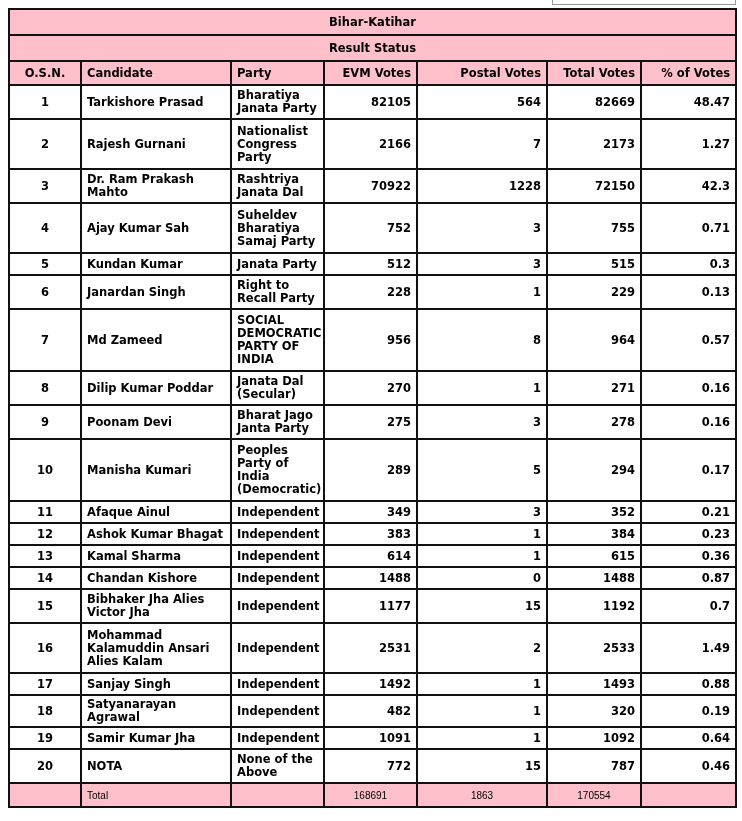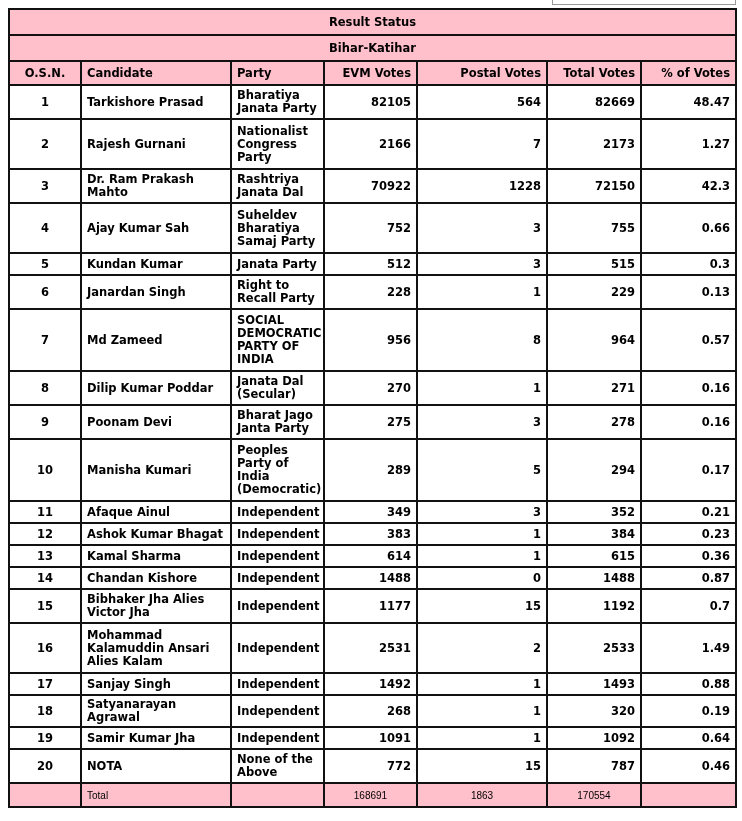--- a/index.html
+++ b/index.html
@@ -34,24 +34,24 @@
     <col style="width:72px">
       <col style="width:150px">
       <col style="width:93px">
     <col style="width:93px">
       <col style="width:130px">
       <col style="width:94px">
       <col style="width:95px">
   </colgroup>
   <thead>
     <tr>
+        <td colspan="7" class="pink title-cell">Bihar-Katihar</td>
+      </tr>
+    <tr>
         <td colspan="7" class="pink title-cell">Result Status</td>
-      </tr>
-    <tr>
-        <td colspan="7" class="pink title-cell">Bihar-Katihar</td>
       </tr>
     <tr class="hdr pink">
       <th class="c">O.S.N.</th>
       <th class="l">Candidate</th>
       <th class="l">Party</th>
       <th class="r">EVM Votes</th>
       <th class="r">Postal Votes</th>
       <th class="r">Total Votes</th>
       <th class="r">% of Votes</th>
     </tr>
@@ -84,21 +84,21 @@
         <td class="num" style="height: 28px; padding-left: 36px;">72150</td>
         <td class="num" style="height: 28px;">42.3</td>
       </tr>
       <tr class="row">
         <td class="osn" style="height: 44px;">4</td>
         <td class="cand" style="height: 44px;">Ajay Kumar Sah</td>
         <td class="party" style="height: 44px;">Suheldev Bharatiya Samaj Party</td>
         <td class="num" style="height: 44px;">752</td>
         <td class="num" style="height: 44px;">3</td>
         <td class="num" style="height: 44px;">755</td>
-        <td class="num" style="height: 44px;">0.66</td>
+        <td class="num" style="height: 44px;">0.71</td>
       </tr>
       <tr class="row">
         <td class="osn" style="height: 16px;">5</td>
         <td class="cand" style="height: 16px;">Kundan Kumar</td>
         <td class="party" style="height: 16px;">Janata Party</td>
         <td class="num" style="height: 16px;">512</td>
         <td class="num" style="height: 16px;">3</td>
         <td class="num" style="height: 16px;">515</td>
         <td class="num" style="height: 16px;">0.3</td>
       </tr>
@@ -207,21 +207,21 @@
         <td class="party" style="height: 16px;">Independent</td>
         <td class="num" style="height: 16px;">1492</td>
         <td class="num" style="height: 16px;">1</td>
         <td class="num" style="height: 16px;">1493</td>
         <td class="num" style="height: 16px;">0.88</td>
       </tr>
       <tr class="row">
         <td class="osn" style="height: 16px;">18</td>
         <td class="cand" style="height: 16px;">Satyanarayan Agrawal</td>
         <td class="party" style="height: 16px;">Independent</td>
-        <td class="num" style="height: 16px;">268</td>
+        <td class="num" style="height: 16px;">482</td>
         <td class="num" style="height: 16px;">1</td>
         <td class="num" style="height: 16px;">320</td>
         <td class="num" style="height: 16px;">0.19</td>
       </tr>
       <tr class="row">
         <td class="osn" style="height: 16px;">19</td>
         <td class="cand" style="height: 16px;">Samir Kumar Jha</td>
         <td class="party" style="height: 16px;">Independent</td>
         <td class="num" style="height: 16px;">1091</td>
         <td class="num" style="height: 16px;">1</td>

